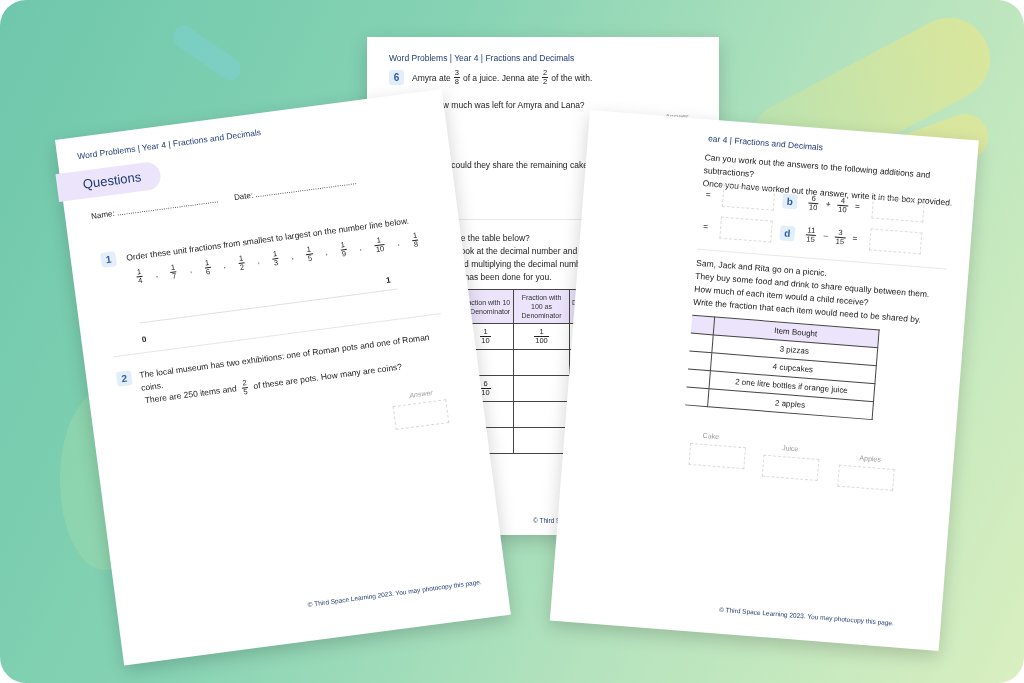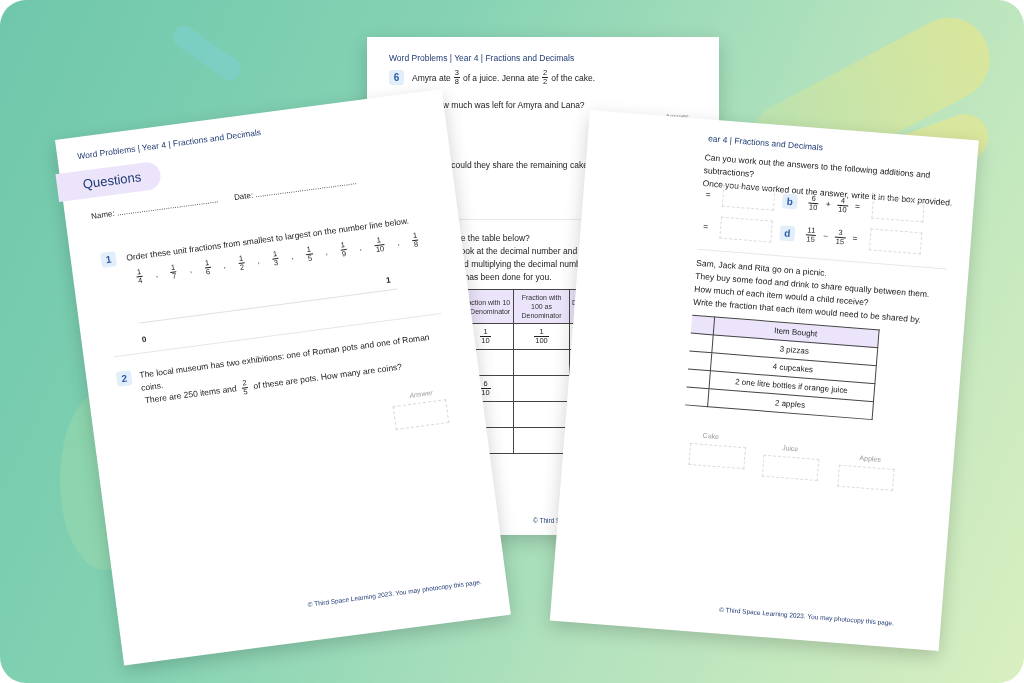--- a/index.html
+++ b/index.html
@@ -109,21 +109,21 @@
       <span>Amyra ate</span>
       <span class="frac">
           <span class="n">3</span>
           <span class="d">8</span>
         </span>
       <span>of a juice. Jenna ate</span>
       <span class="frac">
           <span class="n">2</span>
           <span class="d">2</span>
         </span>
-      <span>of the cake.</span>
+      <span>of the with.</span>
     </div>
 
     <div class="sub-a qtext">
       <span class="num-badge">a</span>
       <span>How much was left for Amyra and Lana?</span>
     </div>
     <div class="answer-label ans-a-lbl">Answer</div>
     <div class="answer-box ans-a-box"></div>
 
     <div class="sub-b qtext">

